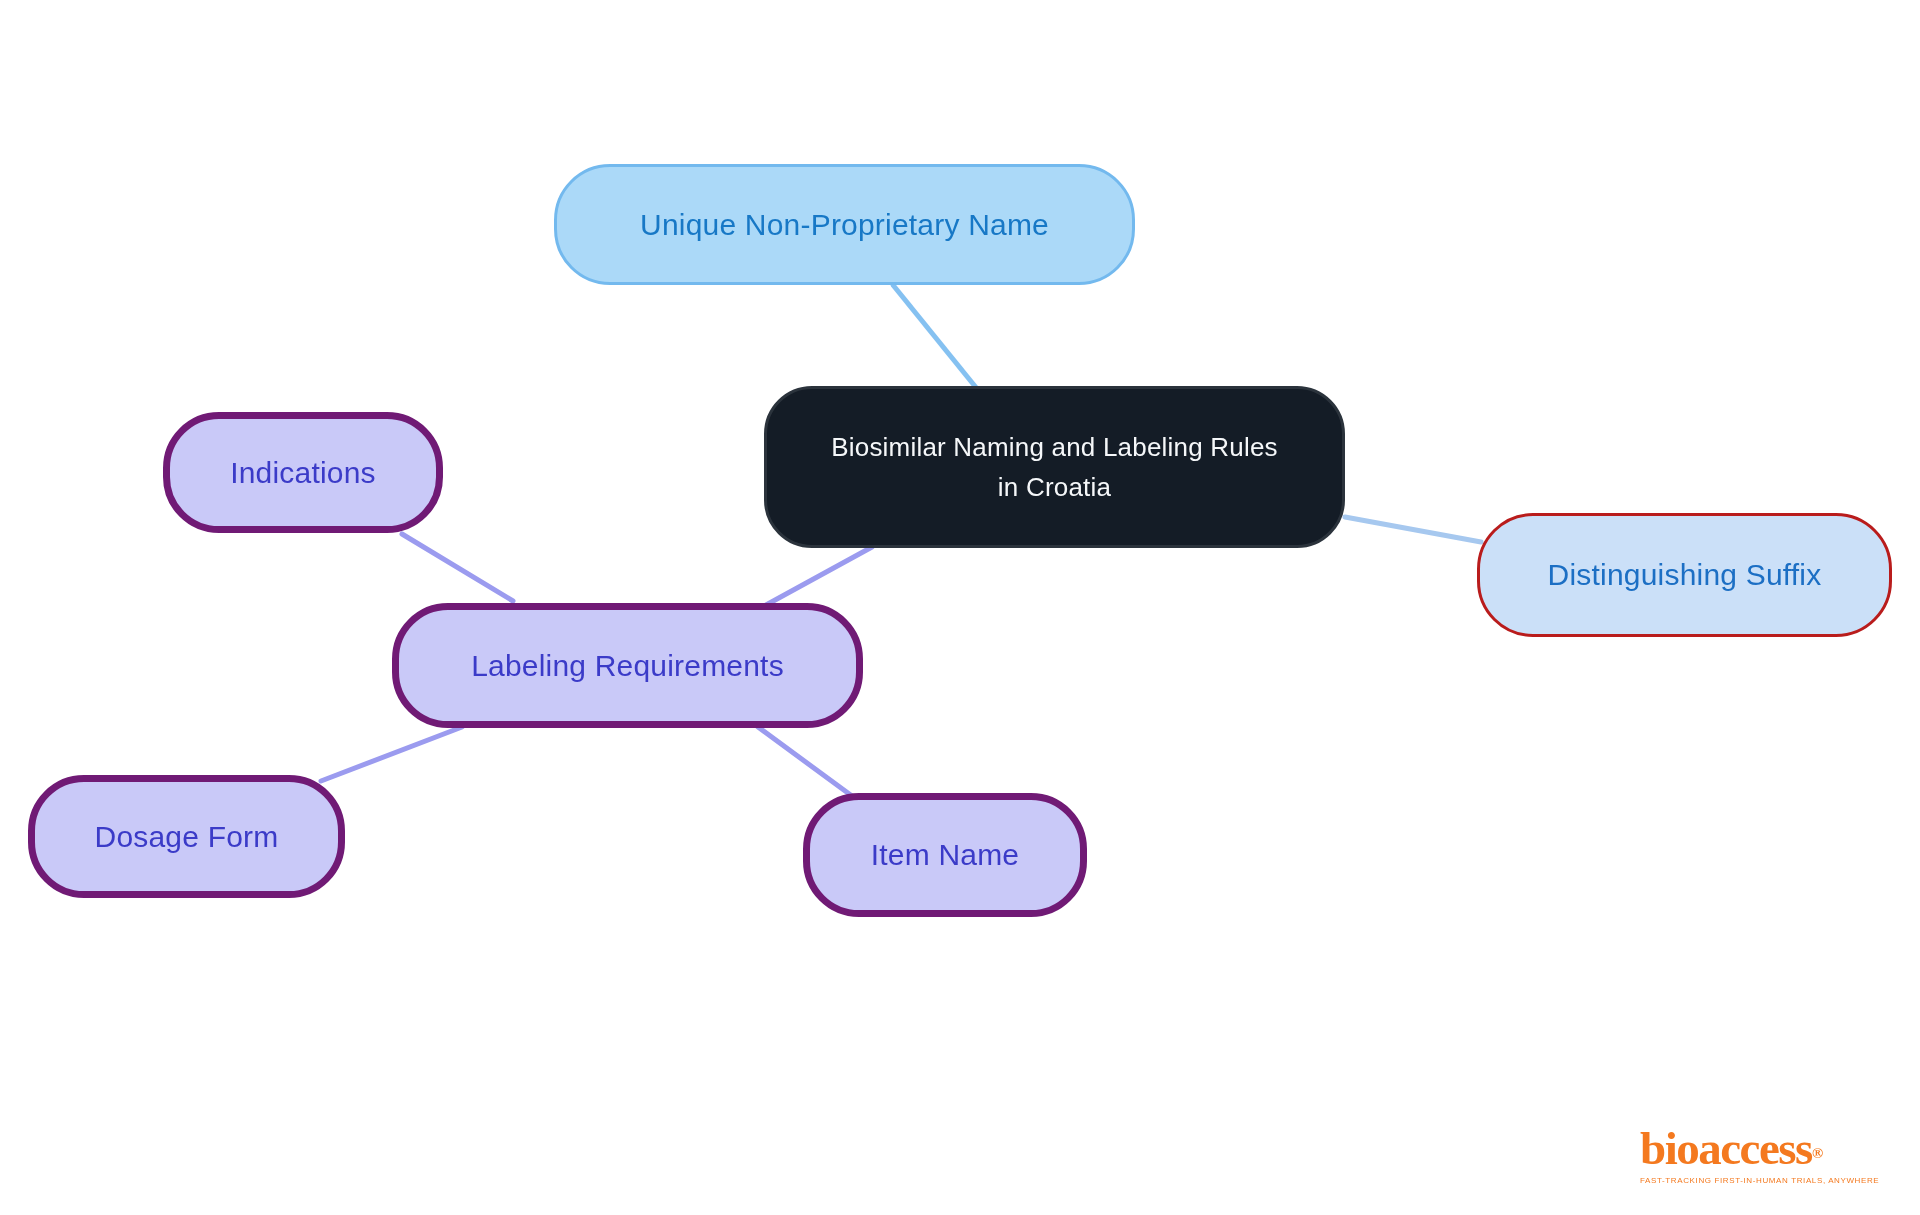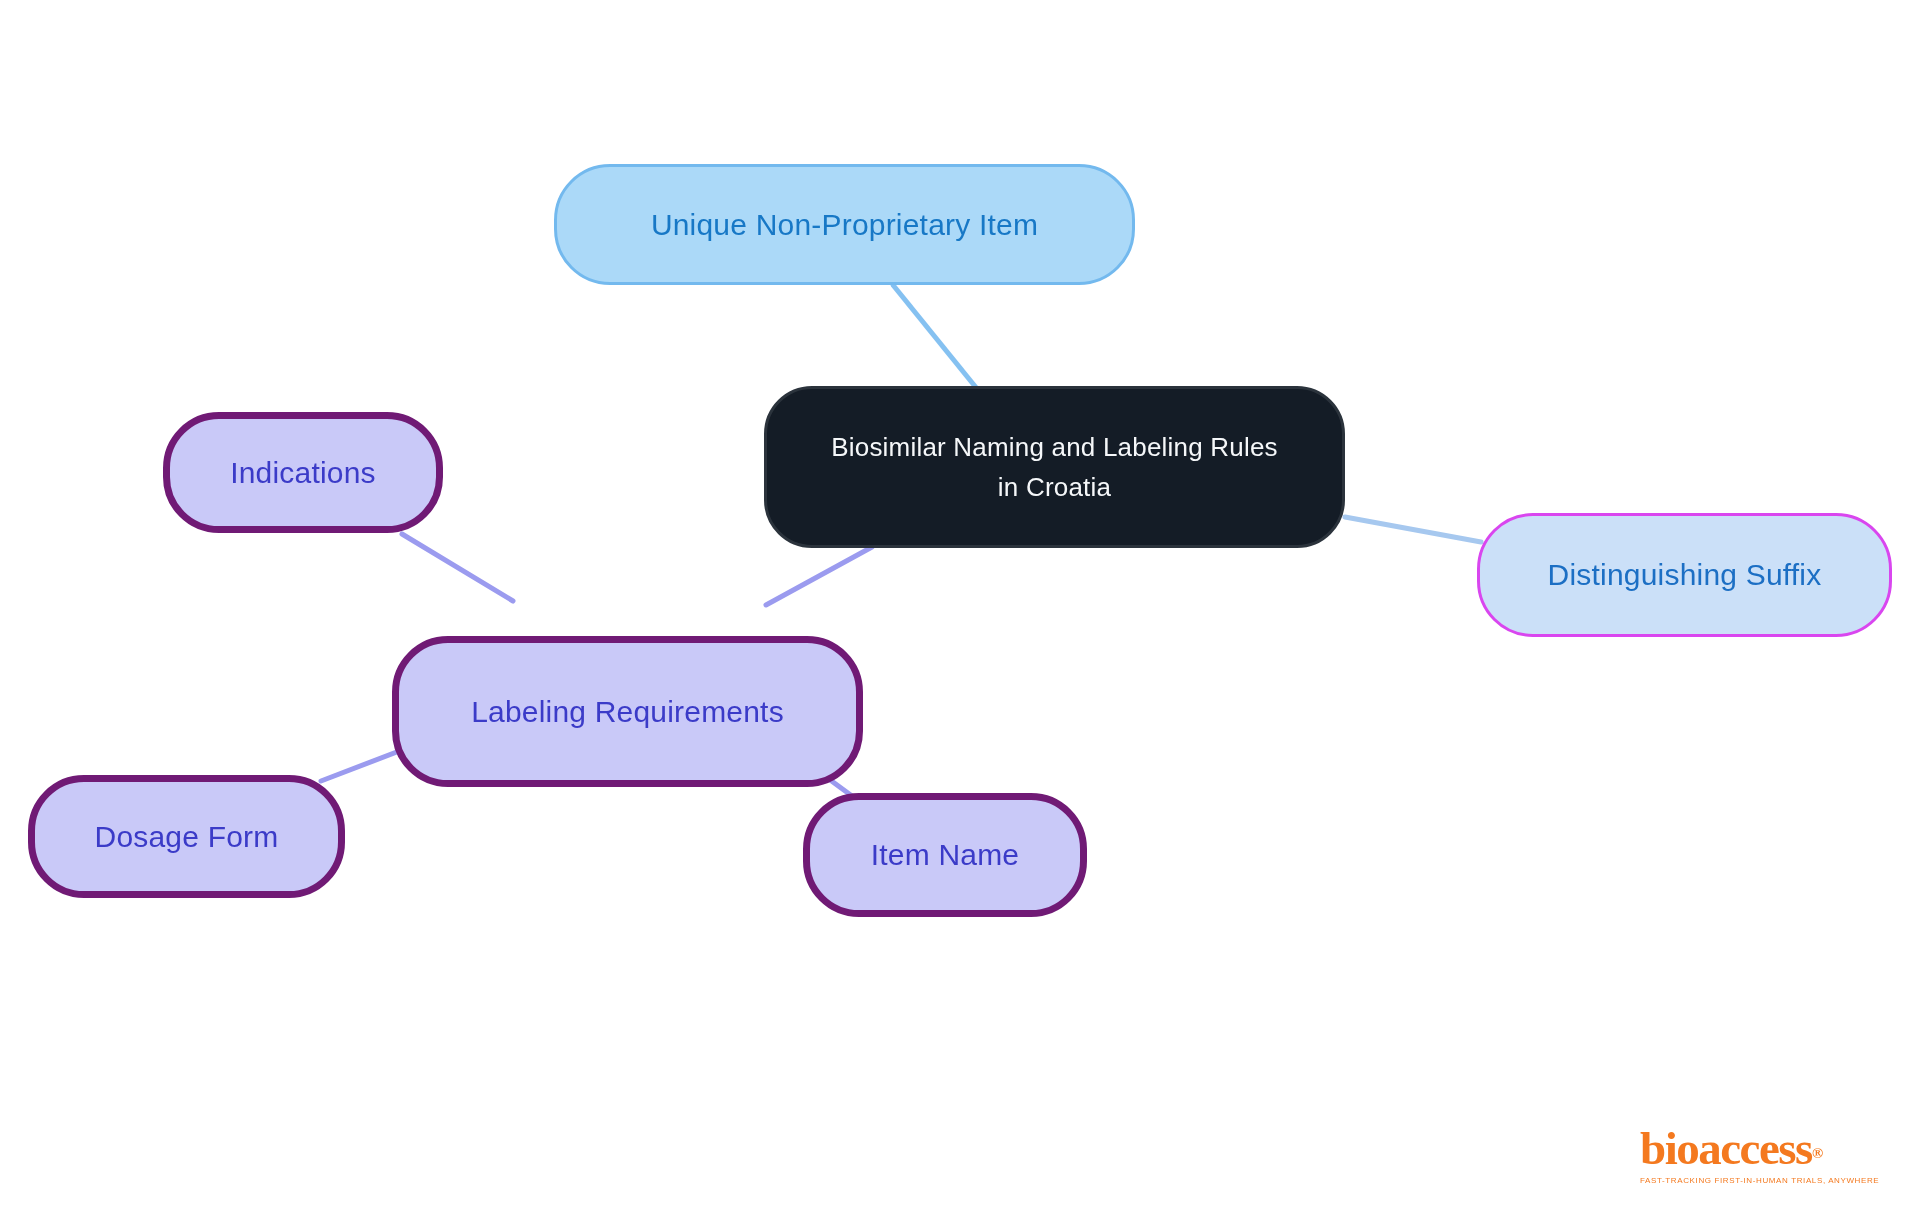--- a/index.html
+++ b/index.html
@@ -11,21 +11,21 @@
   #edges{position:absolute;left:0;top:0;z-index:1;}
   .node{
     position:absolute;z-index:2;display:flex;align-items:center;justify-content:center;
     box-sizing:border-box;text-align:center;cursor:pointer;
   }
   .node-label{letter-spacing:.2px;}
   
   .sky{background:#ABD9F8;border:3px solid #73B9EE;border-radius:56px;}
   .sky .node-label{color:#1778C6;font-size:30px;}
   
-  .pale{background:#CBE0F8;border:3px solid #d946ef;border-radius:56px;}
+  .pale{background:#CBE0F8;border:3px solid #b91c1c;border-radius:56px;}
   .pale .node-label{color:#1C6FC4;font-size:30px;}
   
   .purple{background:#C9C9F8;border:7px solid #701a75;border-radius:56px;}
   .purple .node-label{color:#3B3BC8;font-size:30px;}
   
   .central{background:#141C26;border:3px solid #2B333C;border-radius:48px;}
   .central .node-label{
     color:#F5F7F9;font-size:26px;line-height:40px;max-width:460px;
   }
   
@@ -46,36 +46,36 @@
   <svg id="edges" width="1920" height="1215" viewBox="0 0 1920 1215">
     <line x1="893" y1="285" x2="978" y2="390" stroke="#85C1F1" stroke-width="5" stroke-linecap="round"></line>
     <line x1="1345" y1="517" x2="1481" y2="542" stroke="#A6C8EF" stroke-width="5" stroke-linecap="round"></line>
     <line x1="872" y1="547" x2="766" y2="605" stroke="#9B9BEF" stroke-width="5" stroke-linecap="round"></line>
     <line x1="402" y1="534" x2="513" y2="601" stroke="#9B9BEF" stroke-width="5" stroke-linecap="round"></line>
     <line x1="462" y1="727" x2="321" y2="781" stroke="#9B9BEF" stroke-width="5" stroke-linecap="round"></line>
     <line x1="758" y1="727" x2="852" y2="796" stroke="#9B9BEF" stroke-width="5" stroke-linecap="round"></line>
   </svg>
 
   <div class="node sky" style="left:554px;top:164px;width:581px;height:121px">
-    <span class="node-label">Unique Non-Proprietary Item</span>
+    <span class="node-label">Unique Non-Proprietary Name</span>
   </div>
 
   <div class="node central" style="left:764px;top:386px;width:581px;height:162px">
     <span class="node-label">Biosimilar Naming and Labeling Rules in Croatia</span>
   </div>
 
   <div class="node pale" style="left:1477px;top:513px;width:415px;height:124px">
     <span class="node-label">Distinguishing Suffix</span>
   </div>
 
   <div class="node purple" style="left:163px;top:412px;width:280px;height:121px">
     <span class="node-label">Indications</span>
   </div>
 
-  <div class="node purple" style="left:392px;top:636px;width:471px;height:151px">
+  <div class="node purple" style="left:392px;top:603px;width:471px;height:125px">
     <span class="node-label">Labeling Requirements</span>
   </div>
 
   <div class="node purple" style="left:28px;top:775px;width:317px;height:123px">
     <span class="node-label">Dosage Form</span>
   </div>
 
   <div class="node purple" style="left:803px;top:793px;width:284px;height:124px">
     <span class="node-label">Item Name</span>
   </div>

